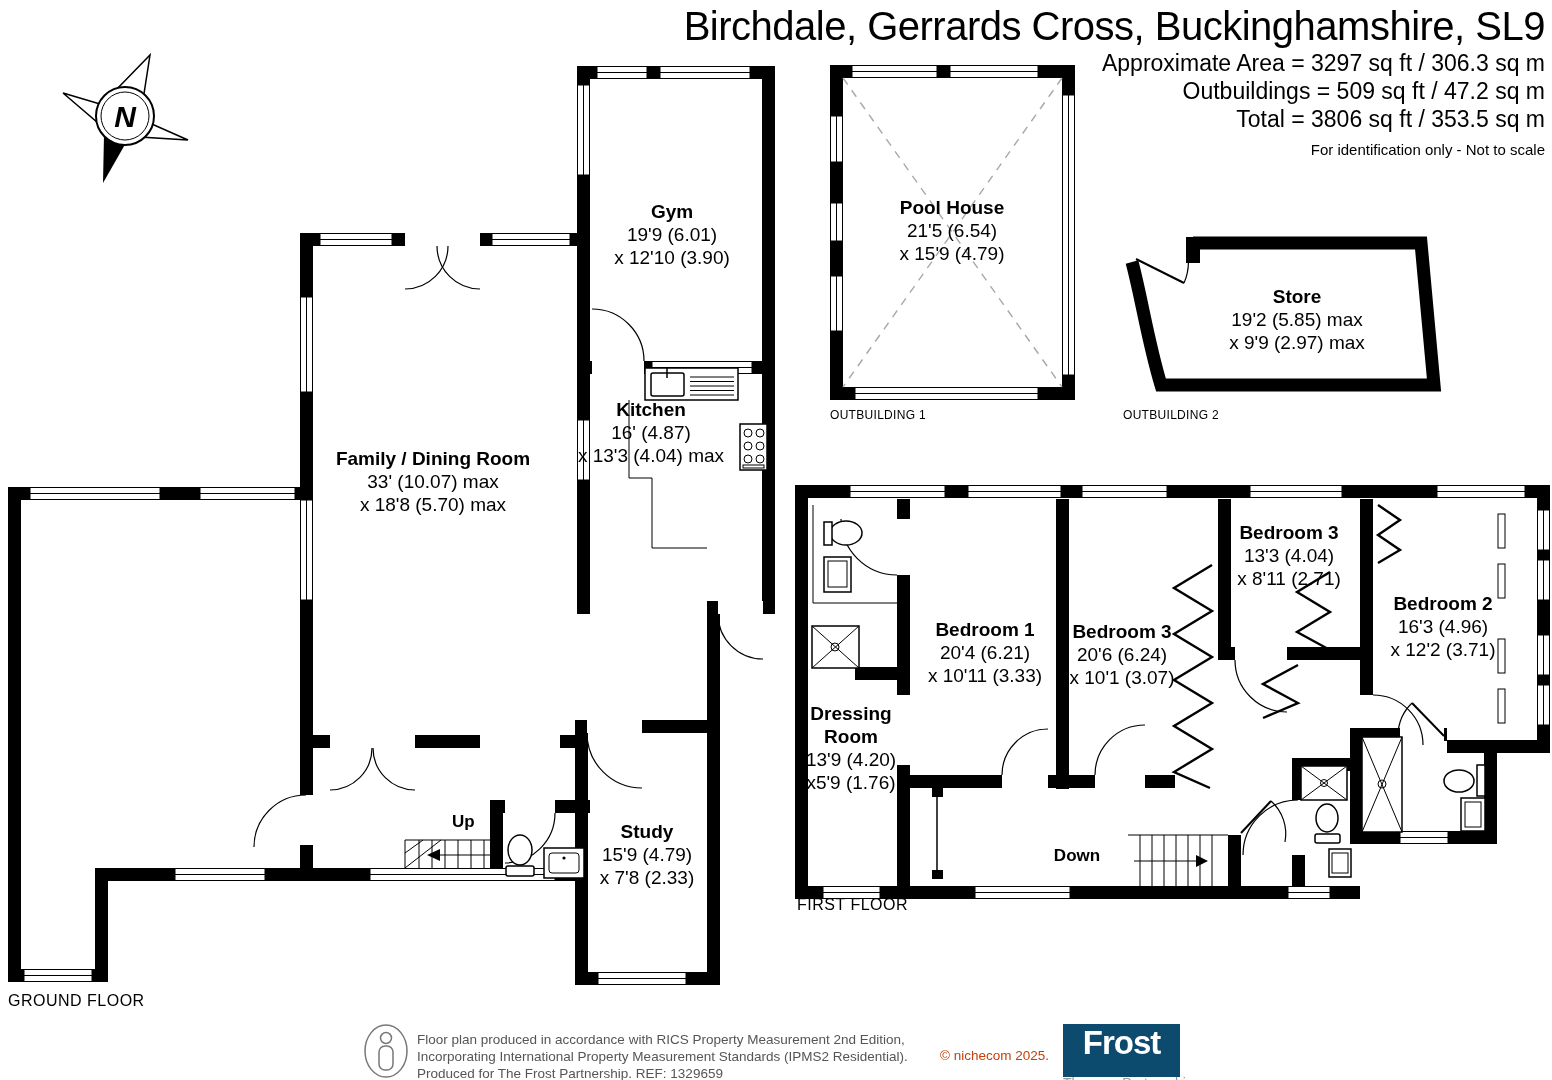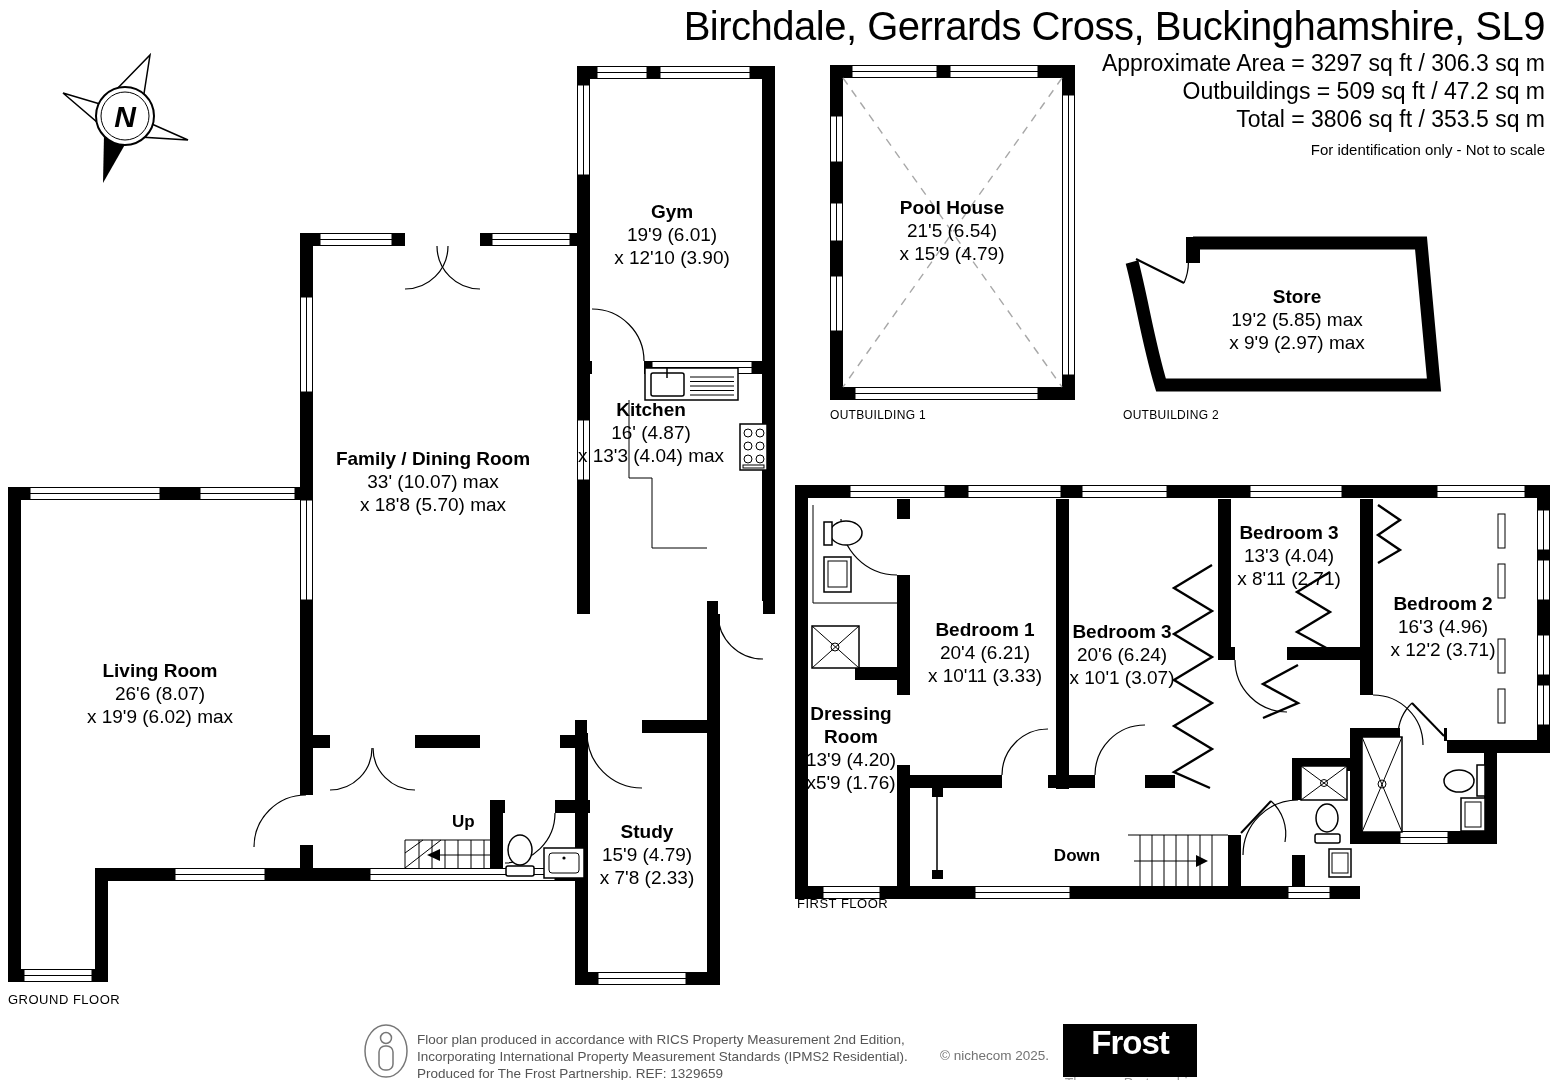--- a/index.html
+++ b/index.html
@@ -17,27 +17,27 @@
   .dash{stroke:#a8a8a8;stroke-width:1.4;fill:none;stroke-dasharray:8 7;}
   .fx{fill:#fff;stroke:#000;stroke-width:1.5;}
   .ah{fill:#000;stroke:none;}
   .hdr{position:absolute;top:4px;right:7px;text-align:right;}
   .title{font-size:40px;font-weight:400;letter-spacing:-0.5px;}
   .arealine{font-size:23px;line-height:28px;}
   .areablock{}
   .disclaimer{font-size:15px;margin-top:8px;}
   .room{position:absolute;text-align:center;font-size:19px;line-height:23px;white-space:nowrap;}
   .room .nm{font-weight:700;}
-  .flabel{position:absolute;font-size:13px;letter-spacing:0.5px;}
+  .flabel{position:absolute;font-size:16px;letter-spacing:0.5px;}
   .oblabel{position:absolute;font-size:12px;letter-spacing:0.3px;}
   .stairlbl{position:absolute;font-size:17px;font-weight:700;}
   .down-lbl{width:90px;text-align:center;}
   .footer-text{position:absolute;left:417px;top:1031px;font-size:13.5px;line-height:17px;color:#555;}
-  .copyright{position:absolute;left:940px;top:1048px;font-size:13.5px;color:#737373;}
-  .frost{position:absolute;left:1063px;top:1024px;width:134px;height:53px;background:#000000;
+  .copyright{position:absolute;left:940px;top:1048px;font-size:13.5px;color:#c2410c;}
+  .frost{position:absolute;left:1063px;top:1024px;width:117px;height:53px;background:#0c4a6e;
          text-align:center;color:#fff;}
   .frost .big{font-size:33px;font-weight:700;line-height:34px;margin-top:2px;letter-spacing:-1px;}
   .frost .sub{font-size:14px;line-height:10px;color:#999;margin-top:18px;}
   .frost .sub b{color:#fff;}
 </style>
 </head>
 <body>
 
 <div class="canvas">
 
@@ -396,25 +396,20 @@
   <div class="room" style="left:541px;top:398px;width:220px;">
     <div class="nm">Kitchen</div>
     <div>16' (4.87)</div>
     <div>x 13'3 (4.04) max</div>
   </div>
   <div class="room" style="left:313px;top:447px;width:240px;">
     <div class="nm">Family / Dining Room</div>
     <div>33' (10.07) max</div>
     <div>x 18'8 (5.70) max</div>
   </div>
-  <div class="room" style="left:50px;top:659px;width:220px;">
-    <div class="nm">Living Room</div>
-    <div>26'6 (8.07)</div>
-    <div>x 19'9 (6.02) max</div>
-  </div>
   <div class="room" style="left:537px;top:820px;width:220px;">
     <div class="nm">Study</div>
     <div>15'9 (4.79)</div>
     <div>x 7'8 (2.33)</div>
   </div>
   <div class="room" style="left:875px;top:618px;width:220px;">
     <div class="nm">Bedroom 1</div>
     <div>20'4 (6.21)</div>
     <div>x 10'11 (3.33)</div>
   </div>

